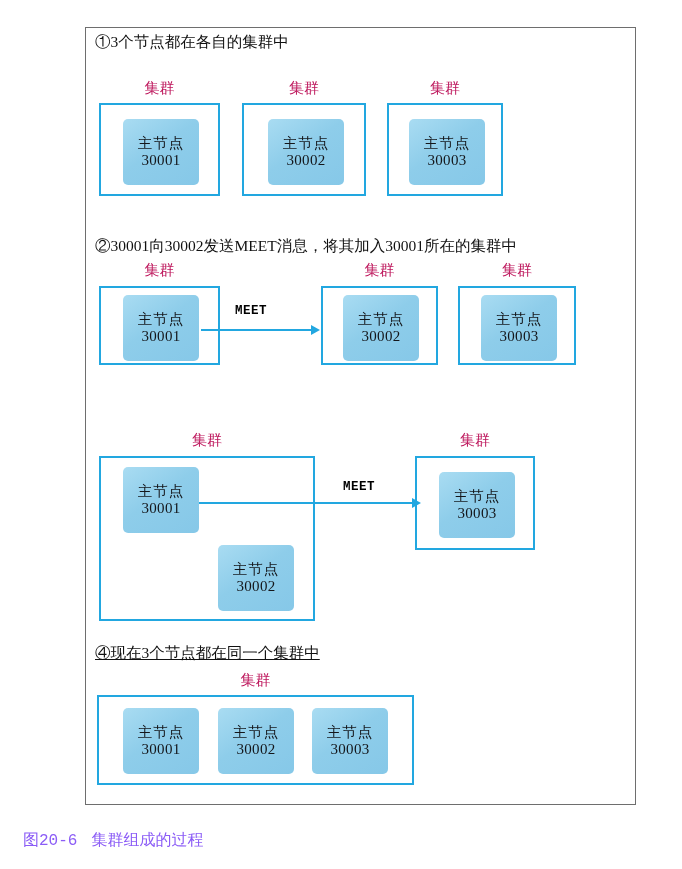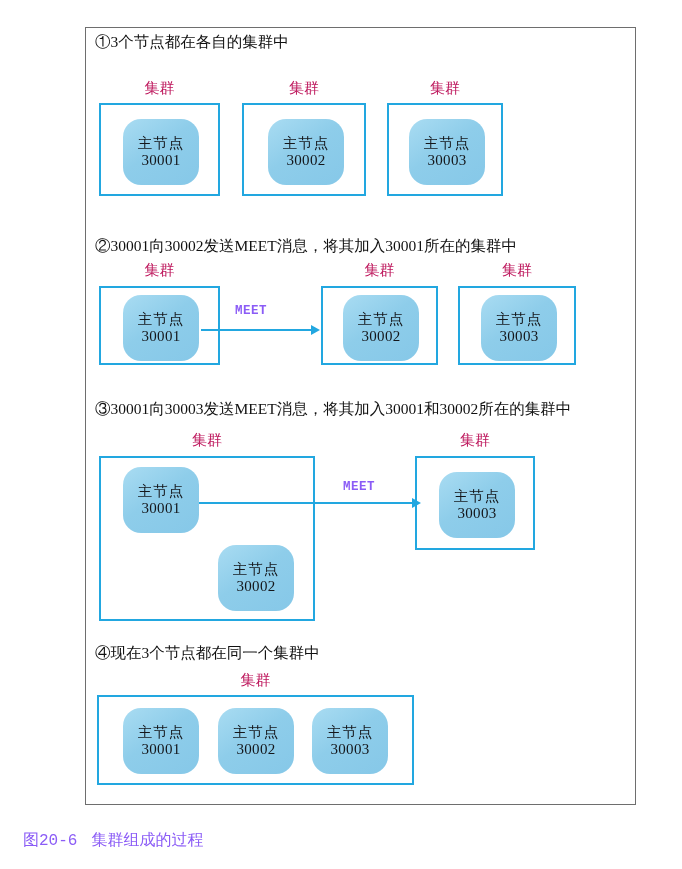--- a/index.html
+++ b/index.html
@@ -62,21 +62,21 @@
     position: absolute;
     border: 2.2px solid #22A7E0;
     box-sizing: border-box;
     background: transparent;
   }
 
   
   .node {
     position: absolute;
     box-sizing: border-box;
-    border-radius: 18px;
+    border-radius: 5px;
     background: linear-gradient(145deg, #A9DCF2 0%, #8ECDEA 45%, #86C8E8 100%);
     display: flex;
     flex-direction: column;
     align-items: center;
     justify-content: center;
     gap: 2px;
   }
   .node .node-role {
     font-size: 14.5px;
     line-height: 1.05;
@@ -102,21 +102,21 @@
     border-top: 5px solid transparent;
     border-bottom: 5px solid transparent;
     border-left: 9px solid #22A7E0;
   }
   .arrow-label {
     position: absolute;
     font-family: "Liberation Mono", "DejaVu Sans Mono", monospace;
     font-weight: bold;
     font-size: 12.5px;
     line-height: 1;
-    color: #8b5cf6;
+    color: #000000;
     letter-spacing: 0.5px;
     white-space: nowrap;
   }
 
   
   .caption {
     position: absolute;
     font-size: 16px;
     line-height: 1;
     white-space: nowrap;
@@ -184,21 +184,20 @@
   </div>
 
   <div class="cluster-label" style="left:435px; top:263px; width:118px;">集群</div>
   <div class="cluster-box" style="left:435px; top:286px; width:118px; height:79px;">
     <div class="node" style="left:21px; top:7px; width:76px; height:66px; position:absolute;">
       <span class="node-role">主节点</span>
       <span class="node-port">30003</span>
     </div>
   </div>
 
-  <div class="heading" style="left:72px; top:401px;">③30001向30003发送MEET消息，将其加入30001和30002所在的集群中</div>
 
   <div class="cluster-label" style="left:76px; top:433px; width:216px;">集群</div>
   <div class="cluster-box" style="left:76px; top:456px; width:216px; height:165px;">
     <div class="node" style="left:22px; top:9px; width:76px; height:66px; position:absolute;">
       <span class="node-role">主节点</span>
       <span class="node-port">30001</span>
     </div>
     <div class="node" style="left:117px; top:87px; width:76px; height:66px; position:absolute;">
       <span class="node-role">主节点</span>
       <span class="node-port">30002</span>
@@ -210,21 +209,21 @@
   <div class="arrow-label" style="left:320px; top:481px;">MEET</div>
 
   <div class="cluster-label" style="left:392px; top:433px; width:120px;">集群</div>
   <div class="cluster-box" style="left:392px; top:456px; width:120px; height:94px;">
     <div class="node" style="left:22px; top:14px; width:76px; height:66px; position:absolute;">
       <span class="node-role">主节点</span>
       <span class="node-port">30003</span>
     </div>
   </div>
 
-  <div class="heading" style="left:72px; top:645px;">④现在3个节点都在同一个集群中</div>
+  <div class="heading" style="left:72px; top:645px;text-decoration:underline;">④现在3个节点都在同一个集群中</div>
 
   <div class="cluster-label" style="left:74px; top:673px; width:317px;">集群</div>
   <div class="cluster-box" style="left:74px; top:695px; width:317px; height:90px;">
     <div class="node" style="left:24px; top:11px; width:76px; height:66px; position:absolute;">
       <span class="node-role">主节点</span>
       <span class="node-port">30001</span>
     </div>
     <div class="node" style="left:119px; top:11px; width:76px; height:66px; position:absolute;">
       <span class="node-role">主节点</span>
       <span class="node-port">30002</span>

